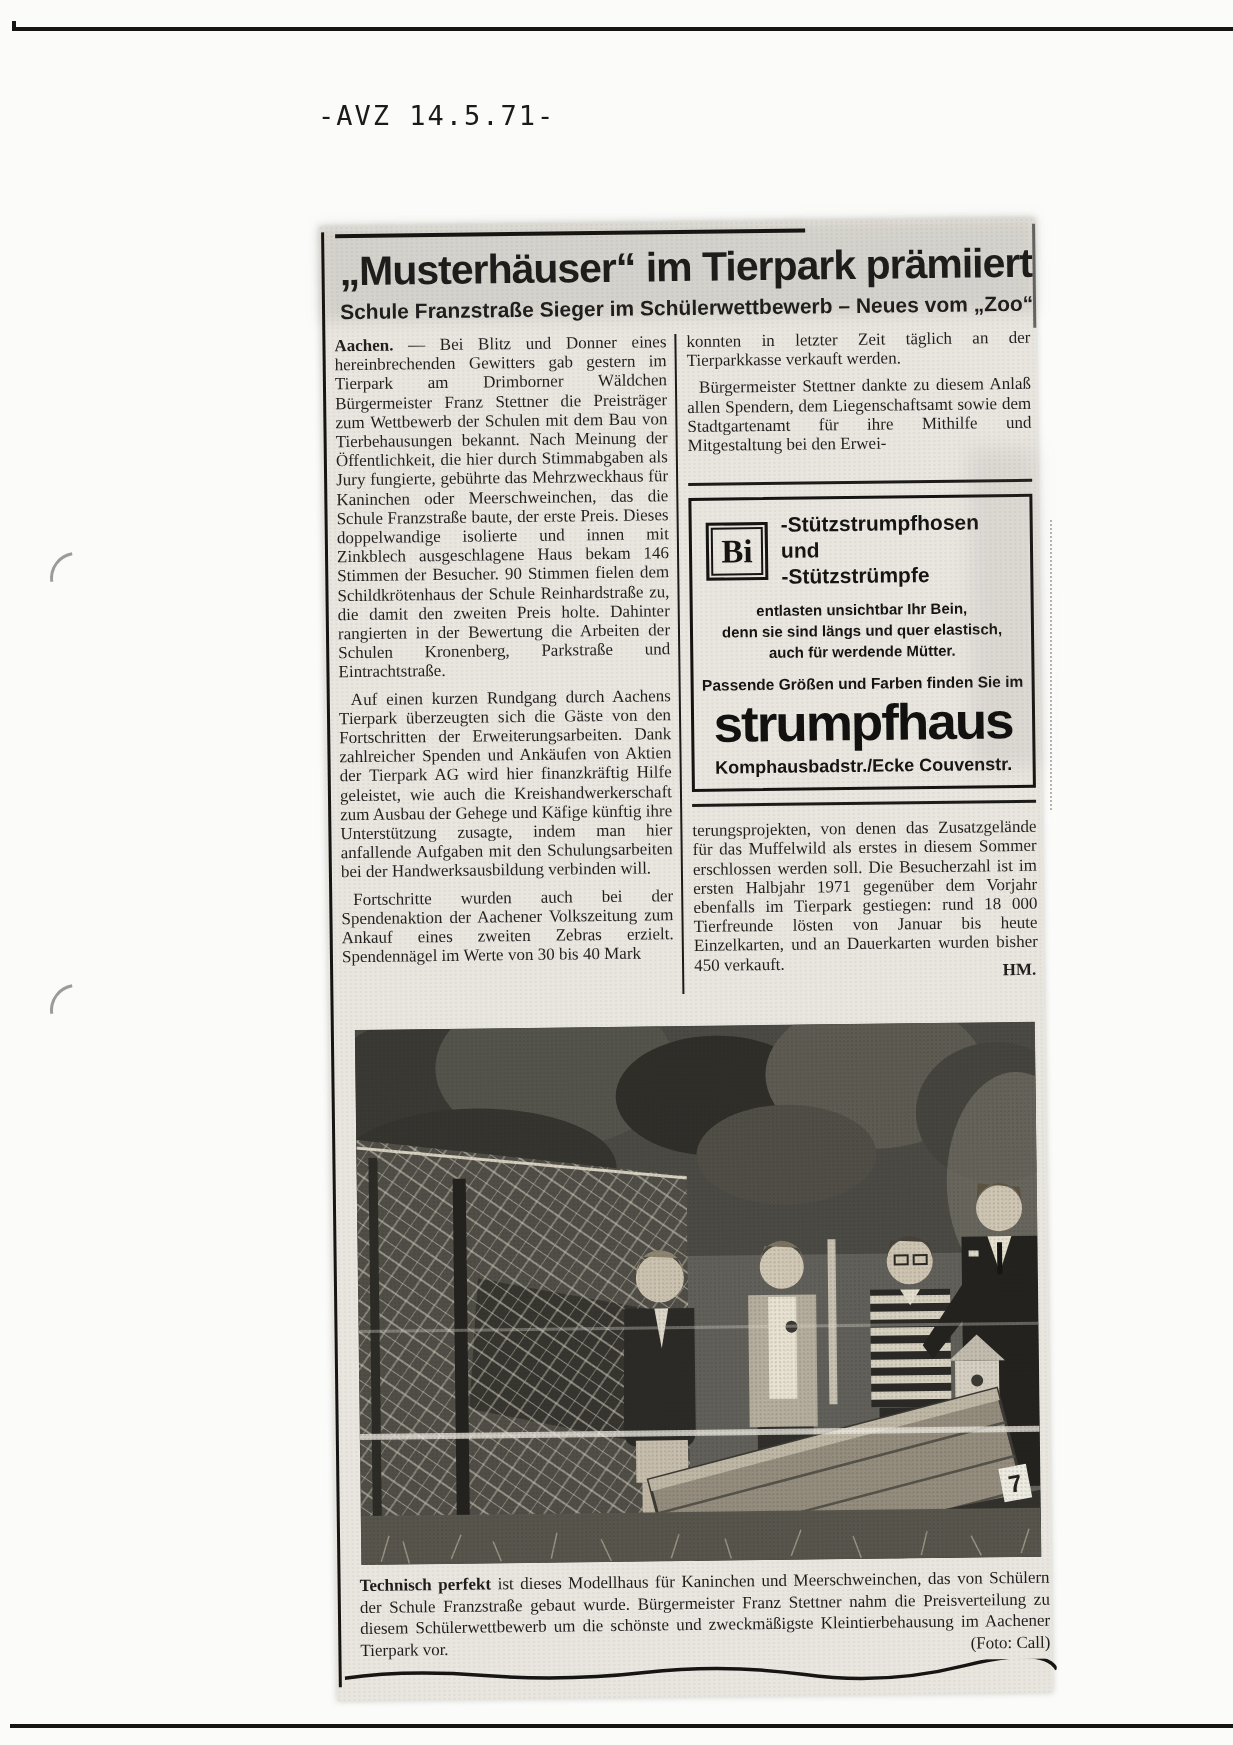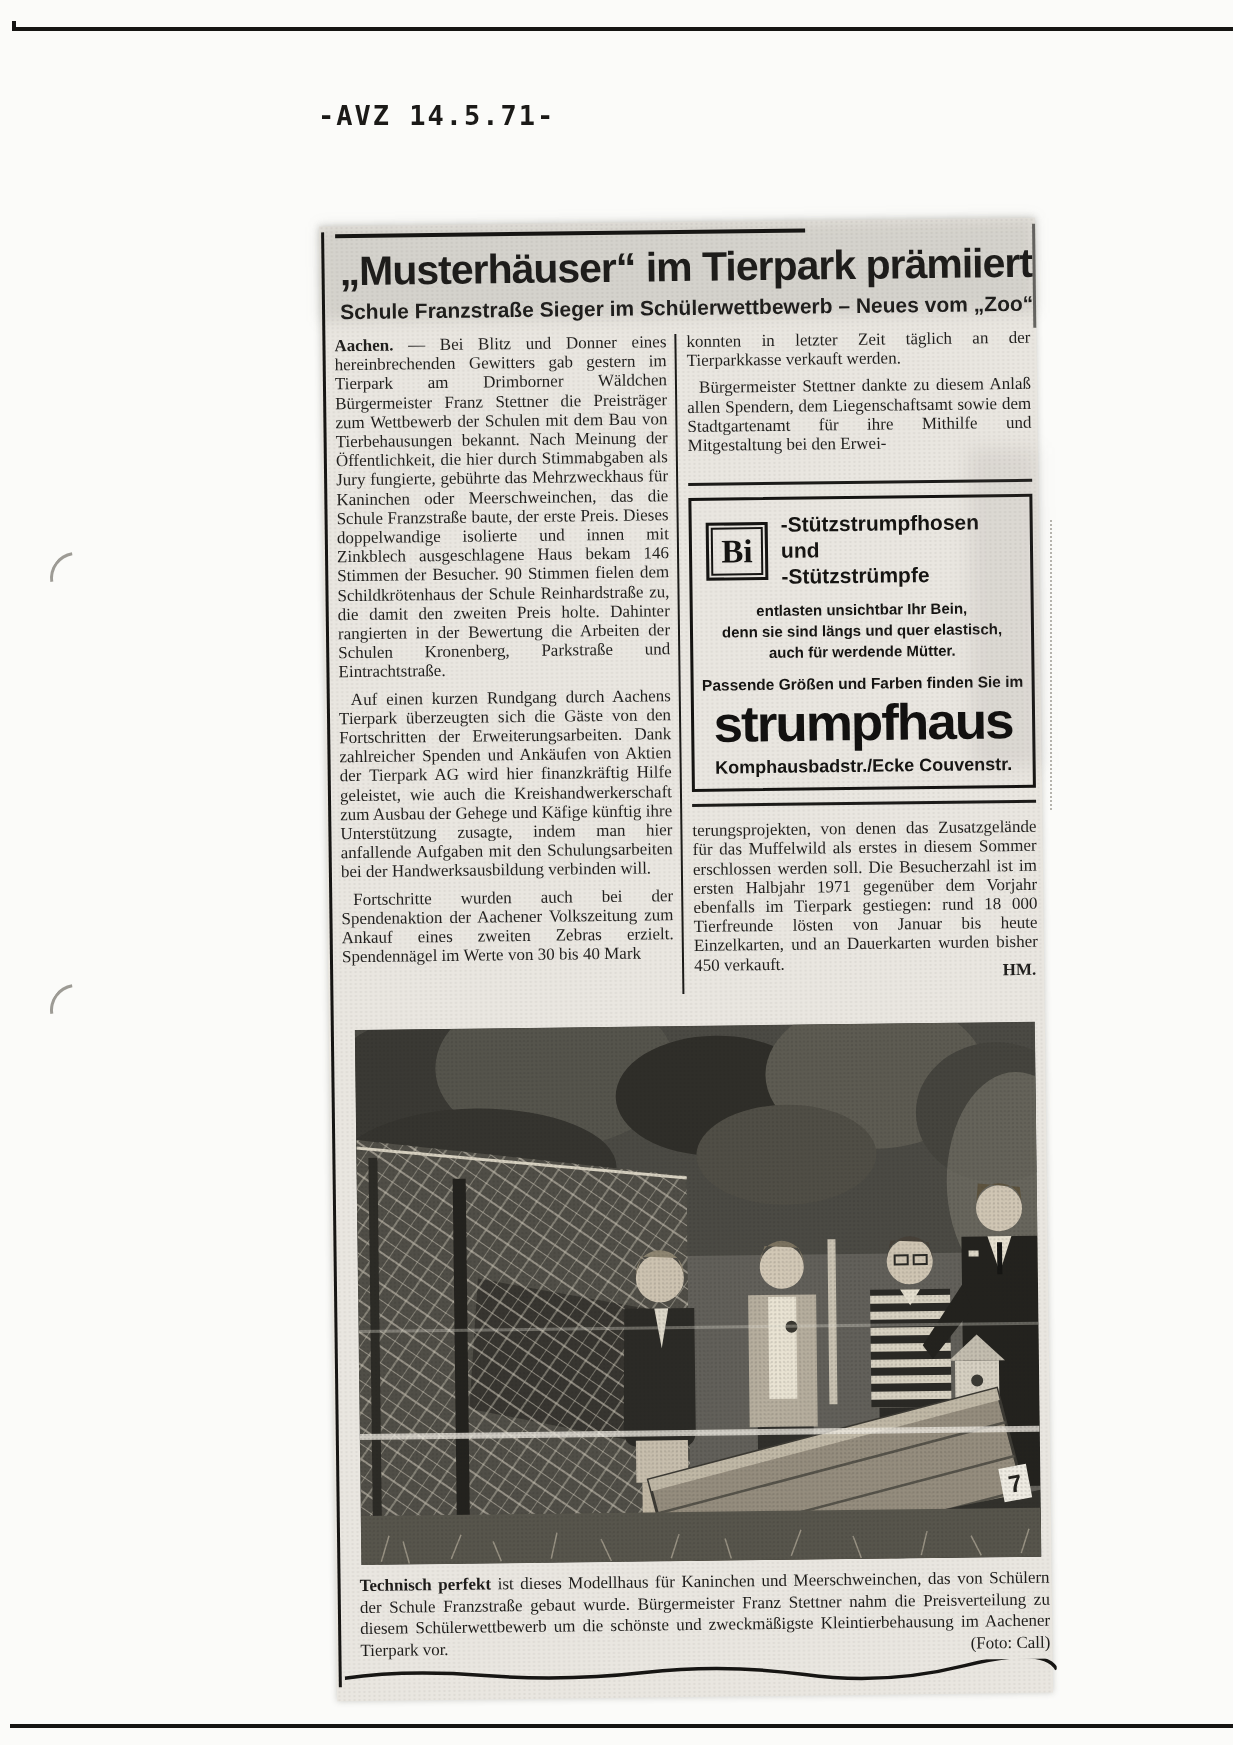--- a/index.html
+++ b/index.html
@@ -9,21 +9,21 @@
     font-family:"Liberation Serif", serif;
     color:#1e1d1b;
   }
   
   .top-rule{position:absolute;left:12px;top:27px;width:1221px;height:4px;background:#161513;}
   .top-rule::before{content:"";position:absolute;left:0;top:-6px;width:4px;height:10px;background:#161513;}
   .bottom-rule{position:absolute;left:10px;top:1724px;width:1223px;height:4px;background:#161513;}
   .date-annotation{
     position:absolute;left:318px;top:100px;
     font-family:"DejaVu Sans Mono", monospace;
-    font-size:27px;font-weight:bold;letter-spacing:2px;color:#1b1a18;
+    font-size:27px;font-weight:normal;letter-spacing:2px;color:#1b1a18;
     white-space:nowrap;
   }
   .punch-arc{
     position:absolute;width:46px;height:46px;border-radius:50%;
     border:3px solid transparent;border-left-color:#9d9b95;
     transform:rotate(36deg);
   }
   .punch-arc.a1{left:50px;top:552px;}
   .punch-arc.a2{left:50px;top:984px;}
   .scan-dots{position:absolute;left:1050px;top:520px;height:290px;width:0;border-left:2px dotted #b5b3ad;}

